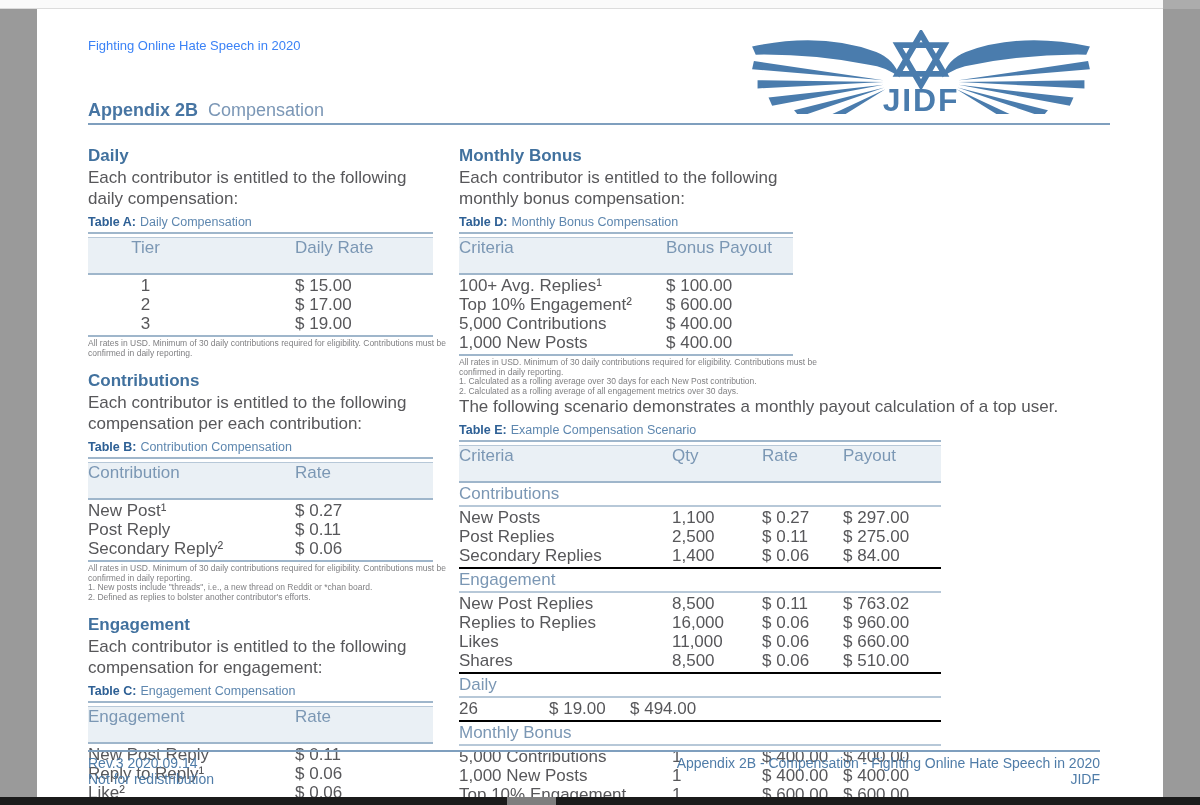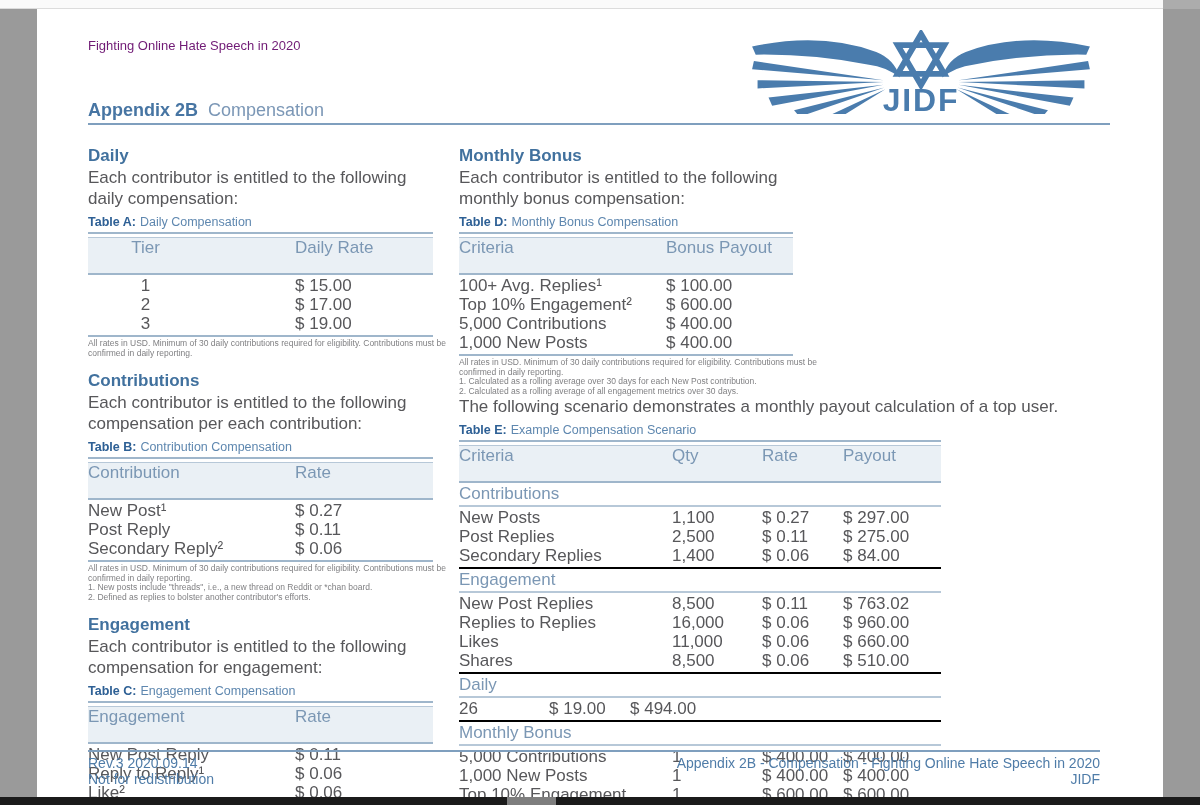--- a/index.html
+++ b/index.html
@@ -6,21 +6,21 @@
   .screen{position:relative;width:1200px;height:805px;overflow:hidden;background:#9a9a9a;
           font-family:"Liberation Sans","DejaVu Sans",sans-serif;}
   
   .top-strip{position:absolute;top:0;left:0;width:1163px;height:9px;background:#fafafa;border-bottom:1px solid #dcdcdc;box-sizing:border-box;}
   .top-strip-right{position:absolute;top:0;left:1163px;width:37px;height:9px;background:#acacac;}
   .taskbar{position:absolute;left:0;bottom:0;width:1200px;height:8px;background:#1b1b1b;}
   .scroll-thumb{position:absolute;left:507px;bottom:0;width:49px;height:8px;background:#7e7e7e;}
   
   .page{position:absolute;left:37px;top:9px;width:1126px;height:788px;background:#ffffff;}
   .page-inner{position:relative;box-sizing:border-box;width:100%;height:100%;padding:18px 53px 0 51px;}
-  .doc-title{font-size:13px;color:#701a75;margin-top:11px;}
+  .doc-title{font-size:13px;color:#3b82f6;margin-top:11px;}
   .logo-wrap{position:absolute;top:21px;right:53px;width:378px;height:84px;}
   .appendix-line{margin-top:47px;font-size:18px;}
   .appx-bold{font-weight:bold;color:#4775a3;}
   .appx-rest{color:#7b97b6;margin-left:5px;}
   .header-rule{border-bottom:2px solid #7f9fbe;margin-top:2px;}
   
   .columns{display:flex;margin-top:8px;}
   .col-left{width:348px;flex:none;}
   .col-right{flex:1;margin-left:23px;}
   .section-heading{font-size:17px;font-weight:bold;color:#41719e;margin:13px 0 1px;}

